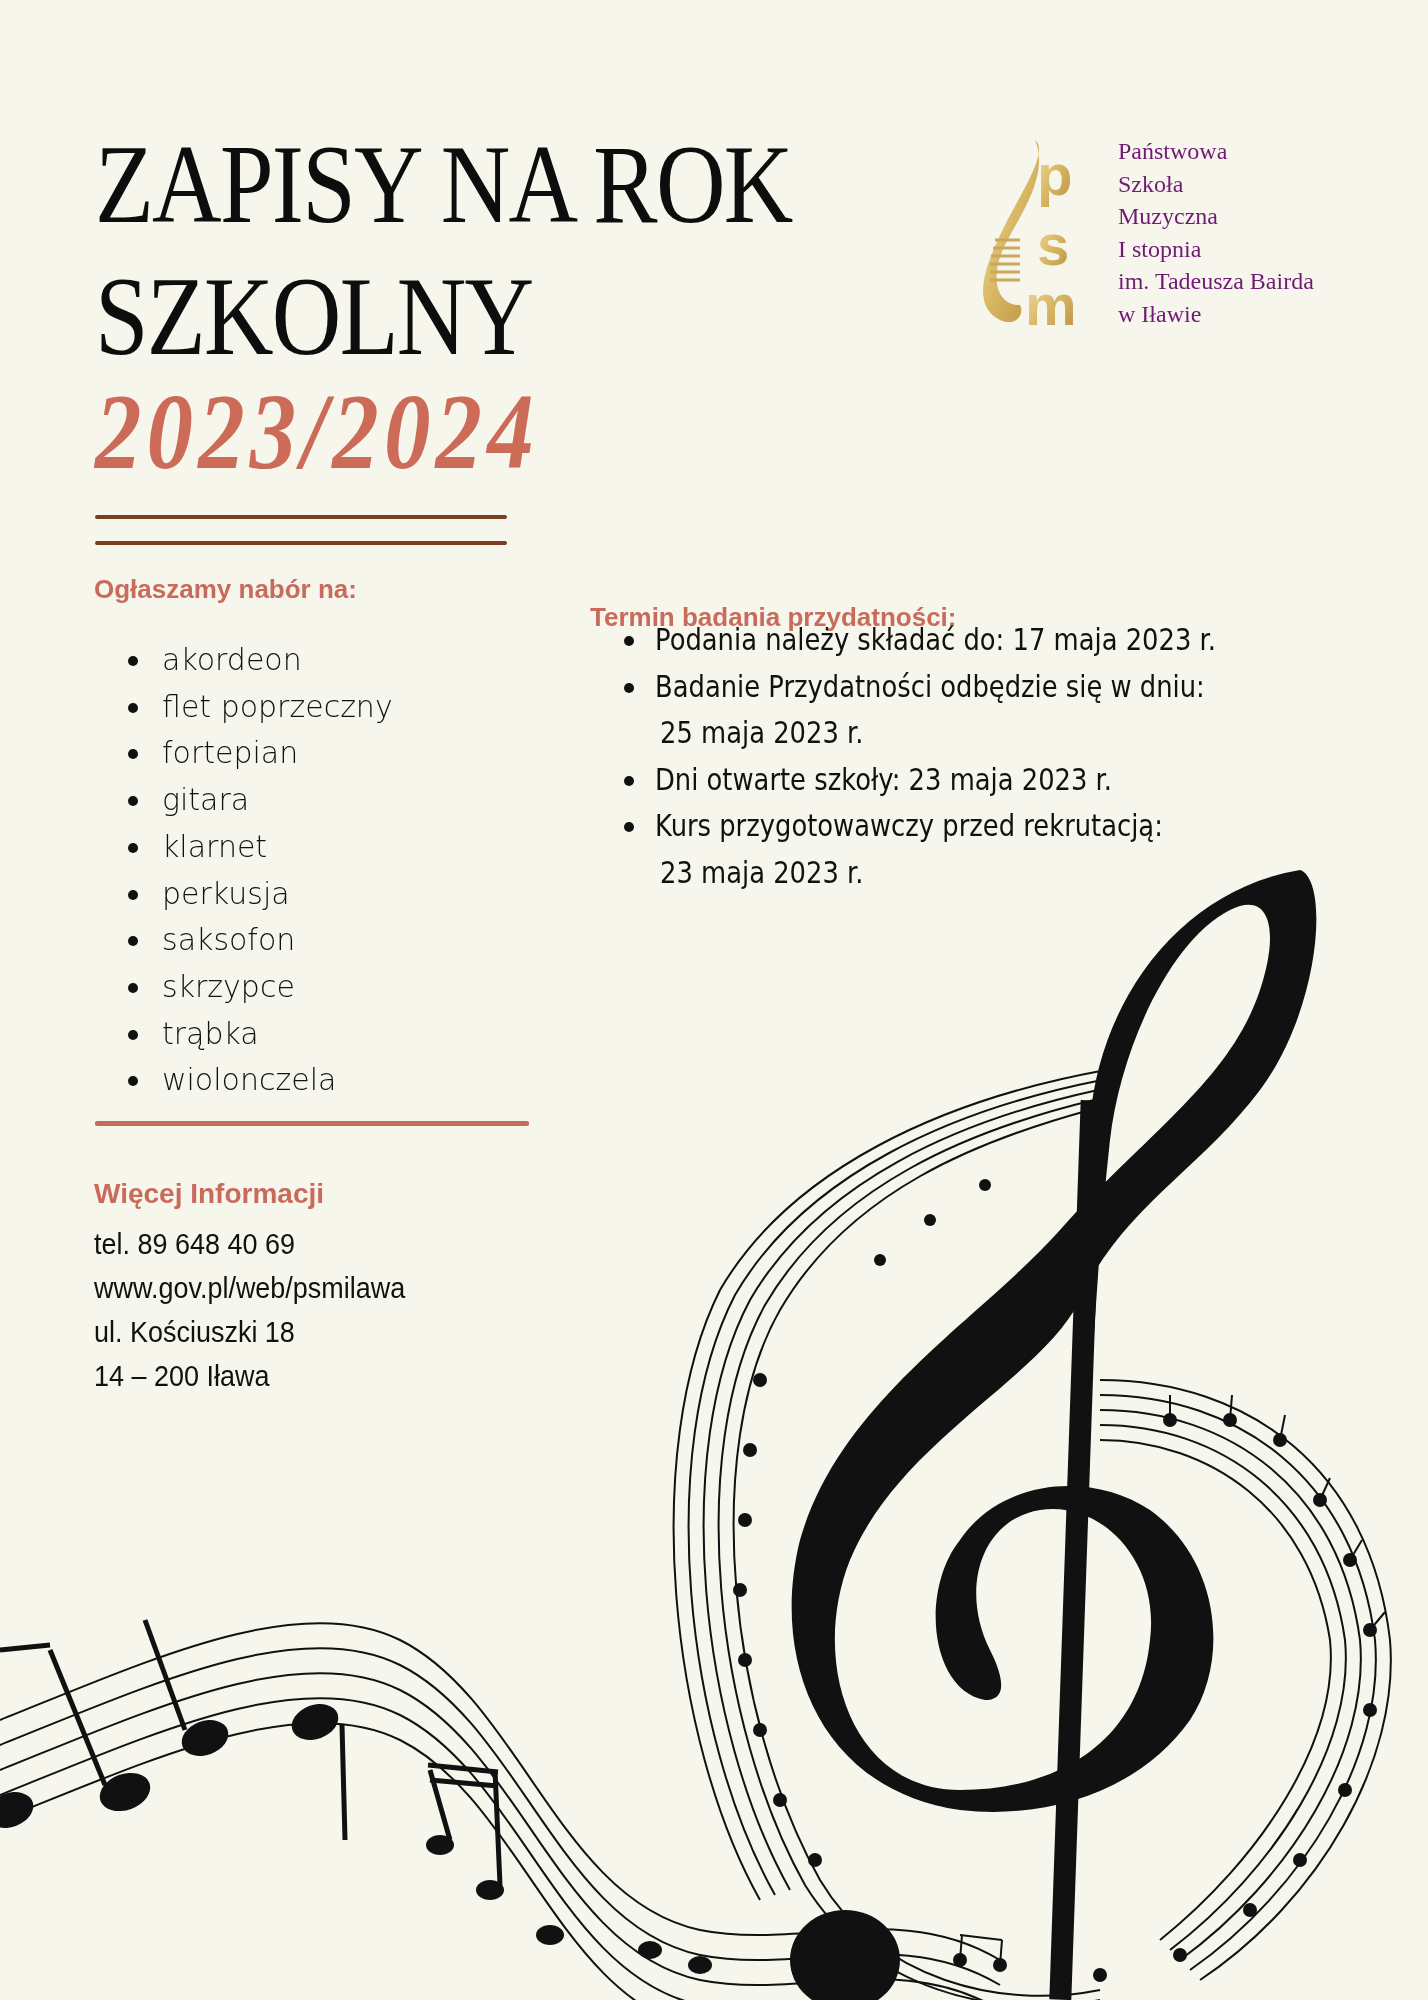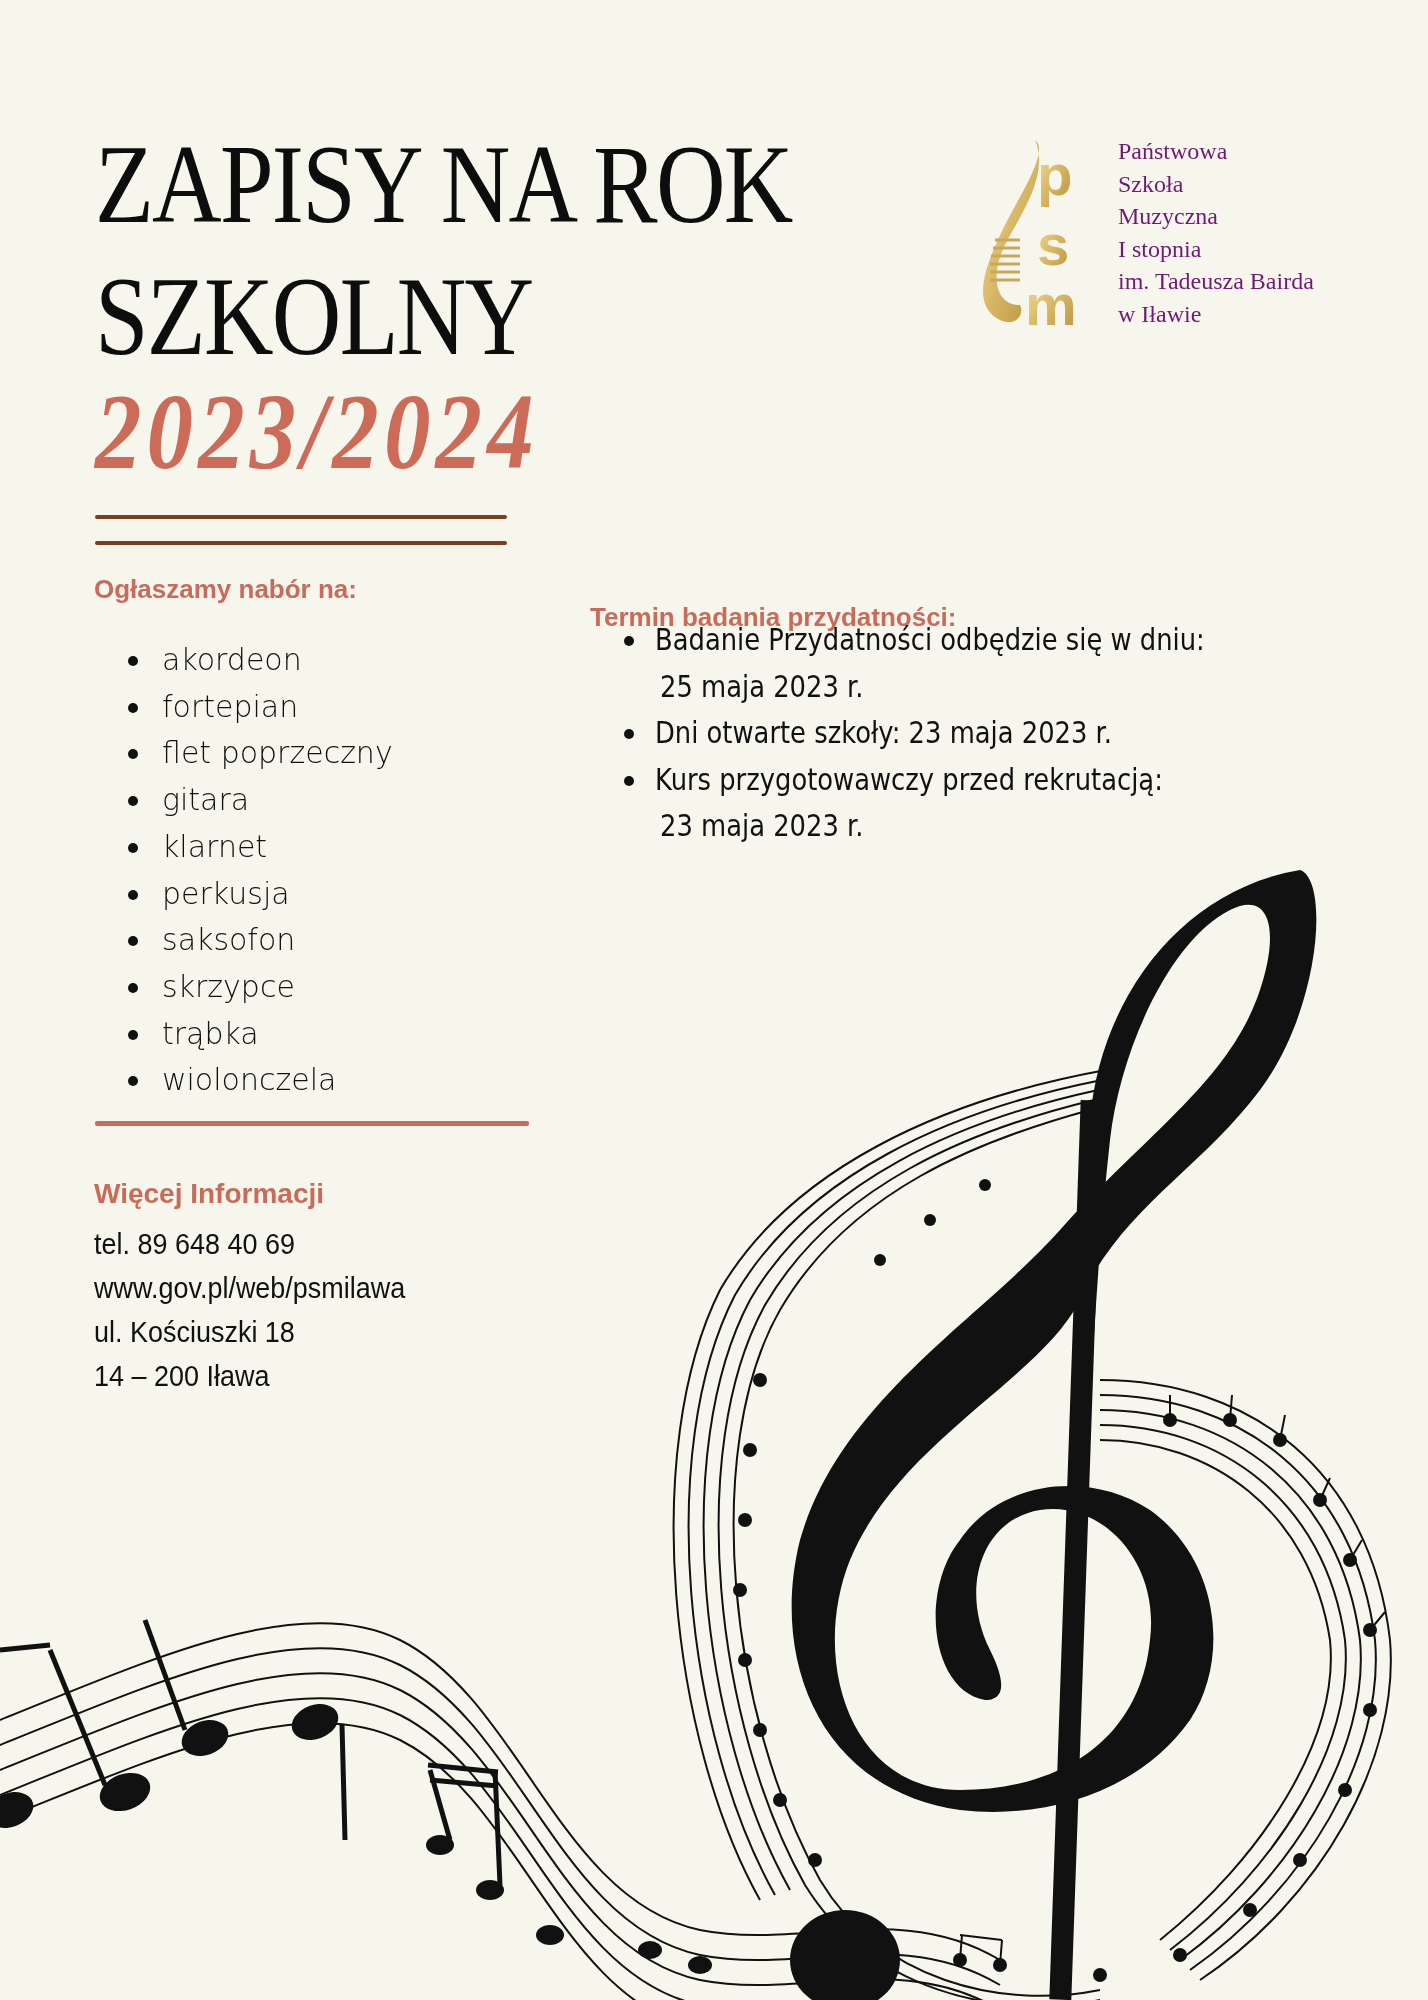--- a/index.html
+++ b/index.html
@@ -107,33 +107,34 @@
     <div>w Iławie</div>
   </div>
 </div>
 
 <div class="rule brown" style="top:515px"></div>
 <div class="rule brown" style="top:541px"></div>
 
 <div class="section-head" style="left:94px; top:574px;">Ogłaszamy nabór na:</div>
 <ul class="list instr" style="left:94px; top:617px;margin-top:20px;">
   <li><span class="bullet"></span><span>akordeon</span></li>
+  <li><span class="bullet"></span><span>flet poprzeczny</span></li>
   <li><span class="bullet"></span><span>fortepian</span></li>
-  <li><span class="bullet"></span><span>flet poprzeczny</span></li>
   <li><span class="bullet"></span><span>gitara</span></li>
   <li><span class="bullet"></span><span>klarnet</span></li>
   <li><span class="bullet"></span><span>perkusja</span></li>
   <li><span class="bullet"></span><span>saksofon</span></li>
   <li><span class="bullet"></span><span>skrzypce</span></li>
   <li><span class="bullet"></span><span>trąbka</span></li>
   <li><span class="bullet"></span><span>wiolonczela</span></li>
 </ul>
 
 <div class="section-head" style="left:590px; top:602px;">Termin badania przydatności:</div>
 <ul class="list dates" style="left:620px; top:617px;">
+  <li><span class="bullet"></span><span class="txt">Podania należy składać do: 17 maja 2023 r.</span></li>
   <li><span class="bullet"></span><span class="txt">Badanie Przydatności odbędzie się w dniu:</span><span class="cont"><span class="txt">25 maja 2023 r.</span></span></li>
   <li><span class="bullet"></span><span class="txt">Dni otwarte szkoły: 23 maja 2023 r.</span></li>
   <li><span class="bullet"></span><span class="txt">Kurs przygotowawczy przed rekrutacją:</span><span class="cont"><span class="txt">23 maja 2023 r.</span></span></li>
 </ul>
 
 <div class="rule salmon" style="top:1121px"></div>
 
 <div class="section-head" style="left:94px; top:1178px; font-size:28px;">Więcej Informacji</div>
 <div class="contact">
   <div>tel. 89 648 40 69</div>

